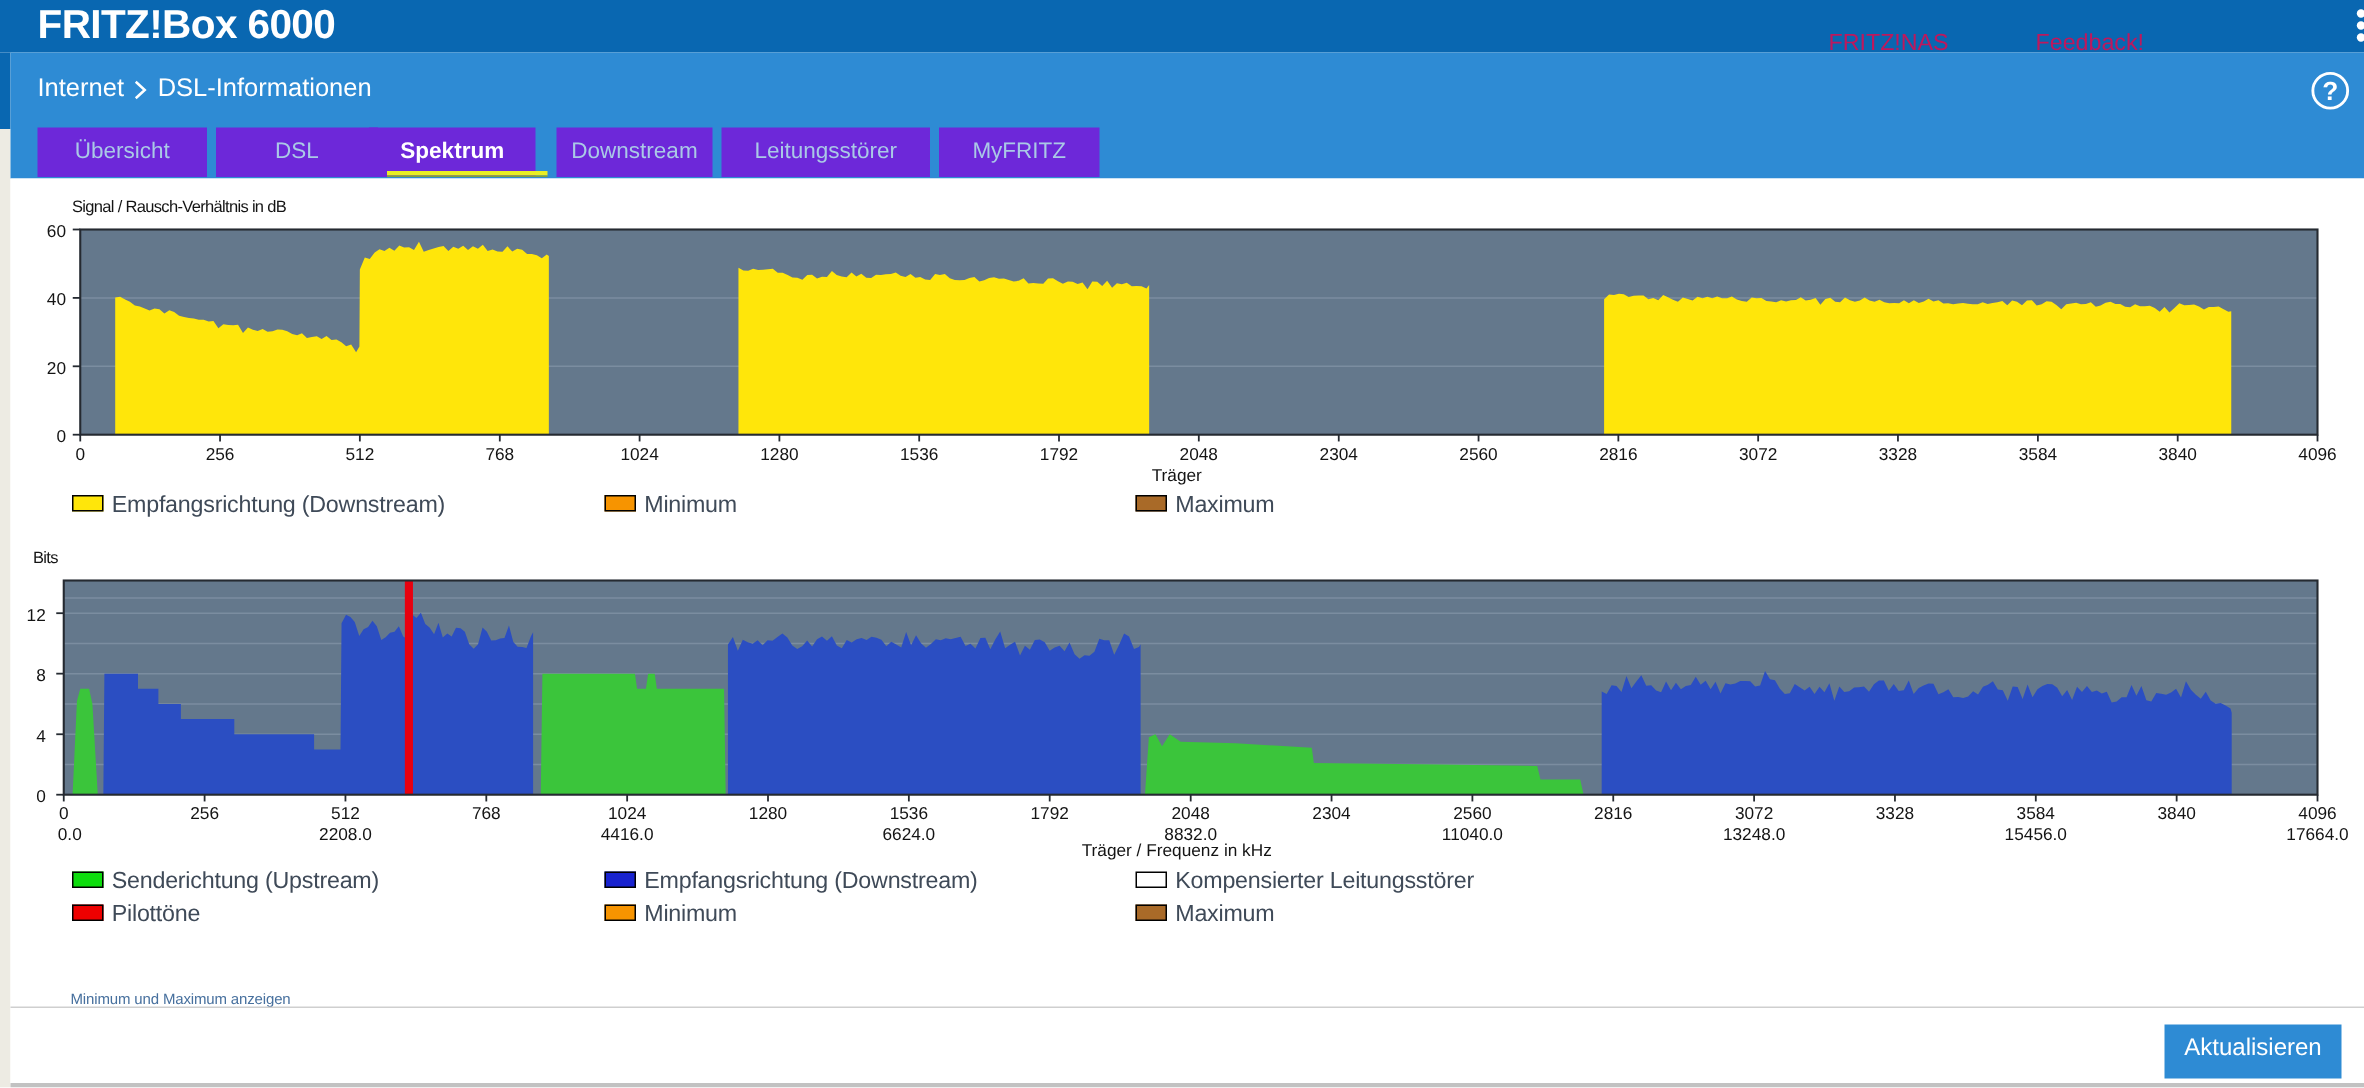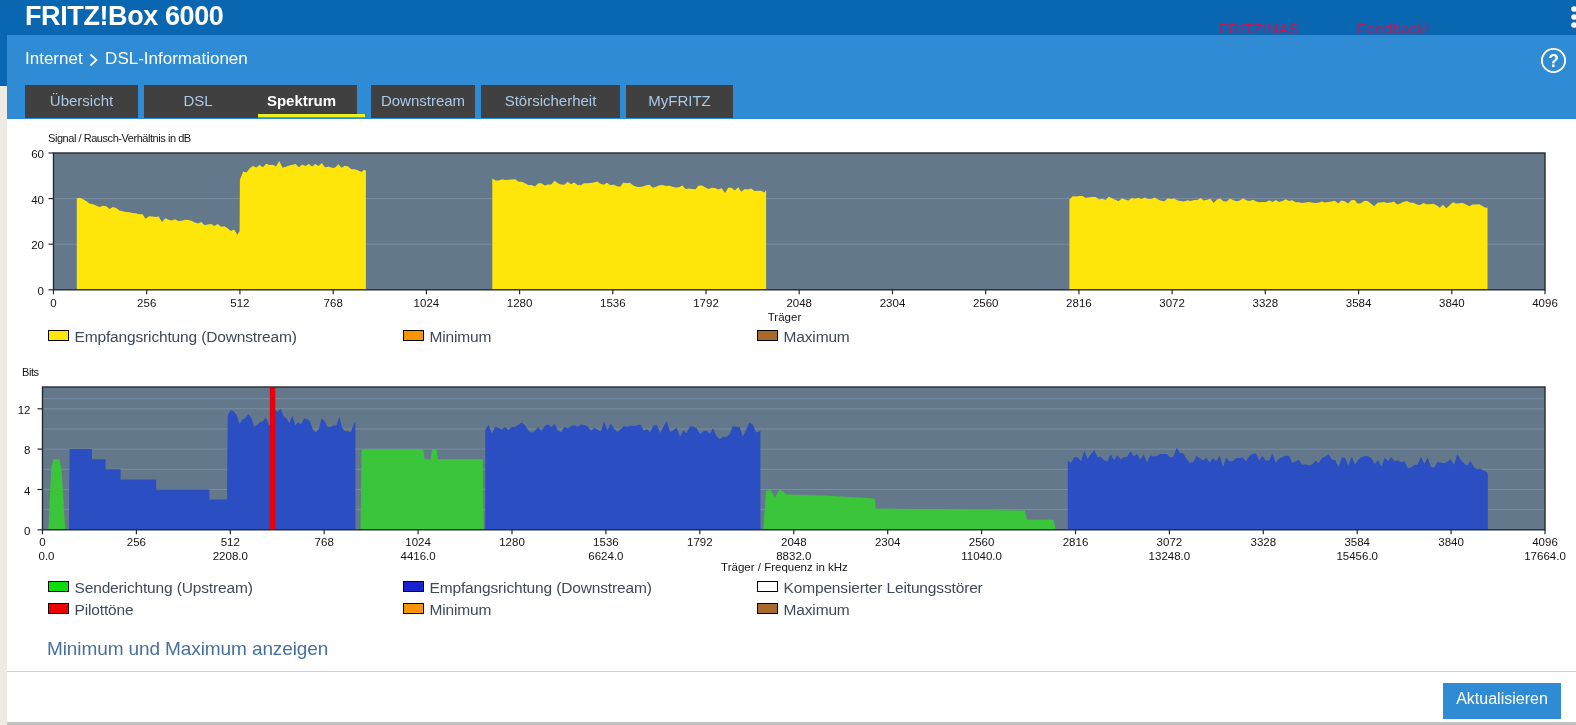--- a/index.html
+++ b/index.html
@@ -6,31 +6,31 @@
   font-family:"Liberation Sans", sans-serif; position:relative; }
 .abs { position:absolute; }
 .topbar { left:0; top:0; width:1576px; height:35px; background:#0967b1; }
 .logo { left:25px; top:0; line-height:33px; color:#fff; font-size:27px; font-weight:700; letter-spacing:-0.4px; }
 .toplink { top:0; line-height:34px; color:#be185d; font-size:15.5px;margin-top:12px; }
 .navbar { left:7px; top:35px; width:1569px; height:84px; background:#2e8bd4; }
 .leftsliver { left:0; top:35px; width:7px; height:51px; background:#0967b1; }
 .beige { left:0; top:86px; width:7px; height:639px; background:#edebe3; }
 .crumb { left:25px; top:49px; color:#fff; font-size:17px; }
 .crumb .sep { padding:0 1px; position:relative; top:1px; }
-.tab { top:85px; height:33px; background:#404040; color:#aac9e6; font-size:15px;
+.tab { top:85px; height:33px; background:#6d28d9; color:#aac9e6; font-size:15px;
   text-align:center; line-height:32px; }
 .tab.act { color:#ffffff; font-weight:700; }
 .ul1 { top:113.5px; height:3.6px; background:#e9ef25; }
 .ul2 { top:117.1px; height:1.4px; background:#7fa03a; }
 .content { left:7px; top:119px; width:1569px; height:604px; background:#fff; }
 .ctitle { color:#141414; font-size:11px; letter-spacing:-0.45px; }
 .legend { color:#3f4a58; font-size:15.5px; letter-spacing:-0.15px; white-space:nowrap; }
 .sw { position:absolute; left:0; top:0.5px; width:21px; height:11px; border:1.4px solid #000; }
 .legend span.lab { position:absolute; left:26.5px; top:-2px; }
-.link { left:47px; top:638px; color:#47709e; font-size:19px; letter-spacing:-0.1px; }
+.link { left:47px; top:661px; color:#47709e; font-size:10px; letter-spacing:-0.1px; }
 .sepline { left:7px; top:670.5px; width:1569px; height:1px; background:#cfcfcf; }
 .btn { left:1443px; top:683px; width:118px; height:36px; background:#2e8bd4; color:#fff;
   font-size:16px; text-align:center; line-height:31px; }
 .bstrip { left:7px; top:722.4px; width:1569px; height:2.6px; background:#c2c2c2; }
 .tk { font-size:11.5px; fill:#141414; font-family:"Liberation Sans",sans-serif; }
 </style></head>
 <body>
 <div class="abs topbar"></div>
 <div class="abs leftsliver"></div>
 <div class="abs beige"></div>
@@ -50,21 +50,21 @@
 <svg class="abs" style="left:1540px;top:47px" width="27" height="27" viewBox="0 0 27 27">
  <circle cx="13.5" cy="13.5" r="11.6" fill="none" stroke="#fff" stroke-width="1.9"></circle>
  <text x="13.5" y="19.5" text-anchor="middle" font-size="17.5" font-weight="700" fill="#fff" font-family="Liberation Sans,sans-serif">?</text>
 </svg>
 <div class="abs tab" style="left:25px;width:113px;">Übersicht</div>
 <div class="abs tab" style="left:144px;width:108px;">DSL</div>
 <div class="abs tab act" style="left:246px;width:111px;">Spektrum</div>
 <div class="abs ul1" style="left:258px;width:107px;"></div>
 <div class="abs ul2" style="left:258px;width:107px;"></div>
 <div class="abs tab" style="left:371px;width:104px;">Downstream</div>
-<div class="abs tab" style="left:481px;width:139px;">Störsicherheit</div>
+<div class="abs tab" style="left:481px;width:139px;">Leitungsstörer</div>
 <div class="abs tab" style="left:626px;width:107px;">MyFRITZ</div>
 
 <div class="abs ctitle" style="left:24px;top:131.5px;margin-left:24px;">Signal / Rausch-Verhältnis in dB</div>
 <div class="abs ctitle" style="left:22px;top:366px;">Bits</div>
 
 <svg class="abs" style="left:0;top:0" width="1576" height="725" viewBox="0 0 1576 725">
 <rect x="53.5" y="153.0" width="1491.5" height="136.8" fill="#64788c"></rect>
 <line x1="53.5" y1="244.2" x2="1545.0" y2="244.2" stroke="#7b8da0" stroke-width="1"></line>
 <line x1="53.5" y1="198.6" x2="1545.0" y2="198.6" stroke="#7b8da0" stroke-width="1"></line>
 <polygon points="76.8,289.8 76.8,198.3 80.1,197.8 83.4,199.6 86.6,201.2 89.9,203.7 93.2,204.3 96.5,205.7 99.7,207.0 103.0,205.7 106.3,206.2 109.6,209.0 112.9,206.9 116.1,208.0 119.4,210.5 122.7,211.3 126.0,212.0 129.2,212.3 132.5,213.1 135.8,213.2 139.1,214.3 142.3,214.0 145.6,218.8 148.9,216.2 152.2,216.6 155.5,216.9 158.7,216.5 162.0,222.0 165.3,218.3 168.6,219.8 171.8,220.6 175.1,219.3 178.4,221.1 181.7,220.8 185.0,219.7 188.2,219.9 191.5,220.8 194.8,222.6 198.1,223.5 201.3,222.1 204.6,225.3 207.9,224.6 211.2,224.1 214.4,226.0 217.7,224.0 221.0,226.7 224.3,226.3 227.6,228.2 230.8,230.9 234.1,229.6 237.4,234.8 239.6,231.0 239.9,179.7 243.2,171.6 246.5,172.6 249.8,168.3 253.0,166.1 256.3,167.4 259.6,165.1 262.9,167.2 266.2,163.7 269.4,165.0 272.7,164.8 276.0,166.6 279.3,161.1 282.5,167.8 285.8,166.7 289.1,165.6 292.4,164.7 295.7,164.0 298.9,167.3 302.2,164.5 305.5,165.9 308.8,163.9 312.0,166.6 315.3,164.1 318.6,165.9 321.9,163.1 325.1,167.4 328.4,166.4 331.7,167.7 335.0,167.8 338.3,164.2 341.5,167.7 344.8,165.8 348.1,166.5 351.4,169.3 354.6,169.3 357.9,170.2 361.2,172.1 364.5,169.7 365.9,170.7 365.9,289.8" fill="#ffe60a"></polygon>

